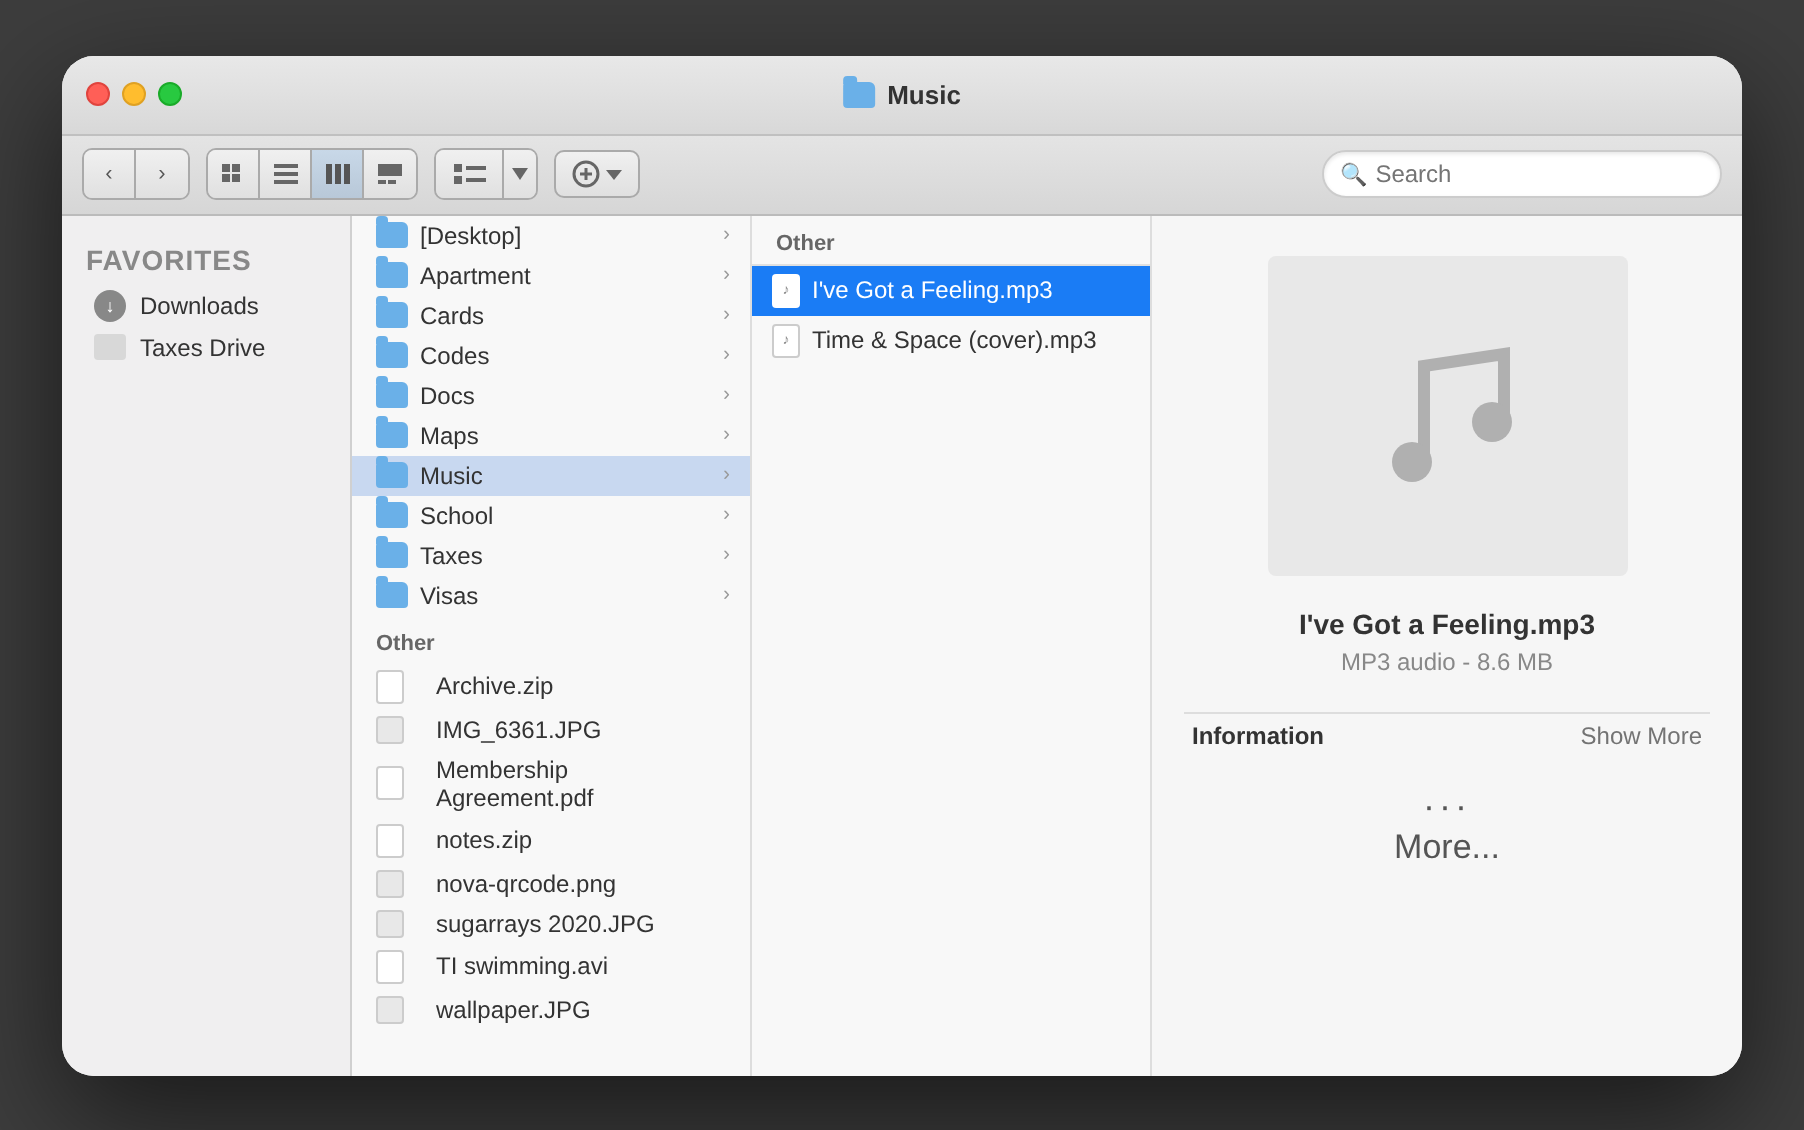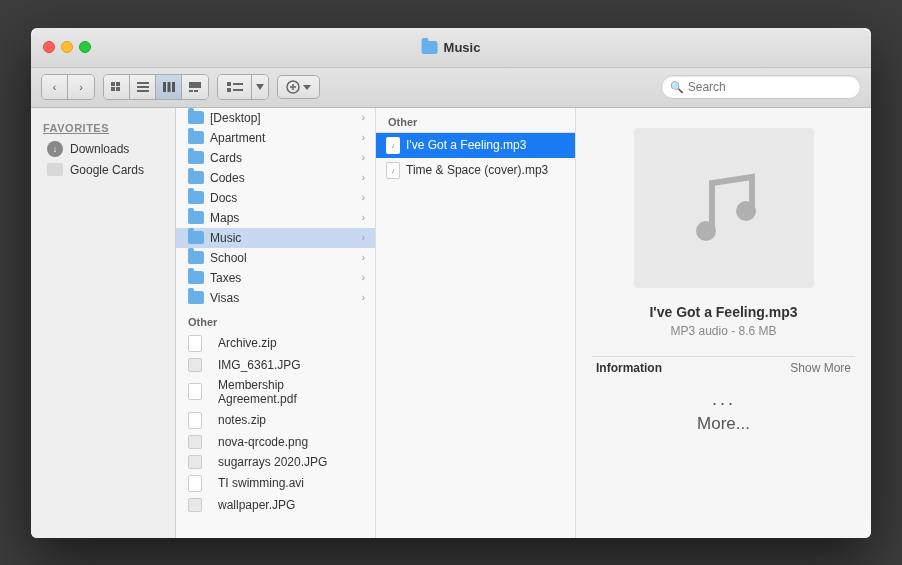--- a/index.html
+++ b/index.html
@@ -9,21 +9,21 @@
       justify-content: center;
       align-items: center;
       width: 902px;
       height: 565px;
       font-family: -apple-system, BlinkMacSystemFont, "Helvetica Neue", Arial, sans-serif;
     }
     .window {
       width: 840px;
       height: 510px;
       background: #f6f6f6;
-      border-radius: 6px;
+      border-radius: 16px;
       box-shadow: 0 20px 60px rgba(0,0,0,0.6);
       display: flex;
       flex-direction: column;
       overflow: hidden;
     }
     
     .titlebar {
       background: linear-gradient(to bottom, #e8e8e8, #d8d8d8);
       height: 40px;
       display: flex;
@@ -171,27 +171,26 @@
     }
     
     .sidebar {
       width: 145px;
       background: #f0eff0;
       border-right: 1px solid #d0d0d0;
       padding: 10px 0;
       flex-shrink: 0;
     }
     .sidebar-section-title {
-      font-size: 11px;
+      font-size: 14px;
       font-weight: 700;
       color: #888;
       padding: 4px 12px 4px 12px;
       text-transform: uppercase;
       letter-spacing: 0.5px;
-      text-decoration: underline;
     }
     .sidebar-item {
       display: flex;
       align-items: center;
       padding: 3px 12px;
       gap: 7px;
       cursor: pointer;
       font-size: 12px;
       color: #333;
       border-radius: 4px;
@@ -508,21 +507,21 @@
   <div class="main-content">
 
     <div class="sidebar">
       <div class="sidebar-section-title">Favorites</div>
       <div class="sidebar-item">
         <div class="icon-downloads">↓</div>
         <span>Downloads</span>
       </div>
       <div class="sidebar-item">
         <div class="icon-gdrive"></div>
-        <span>Google Cards</span>
+        <span>Taxes Drive</span>
       </div>
     </div>
 
     <div class="folders-pane">
       <div class="folder-item">
         <div class="folder-icon"></div>
         <span>[Desktop]</span>
         <span class="folder-arrow">›</span>
       </div>
       <div class="folder-item">

